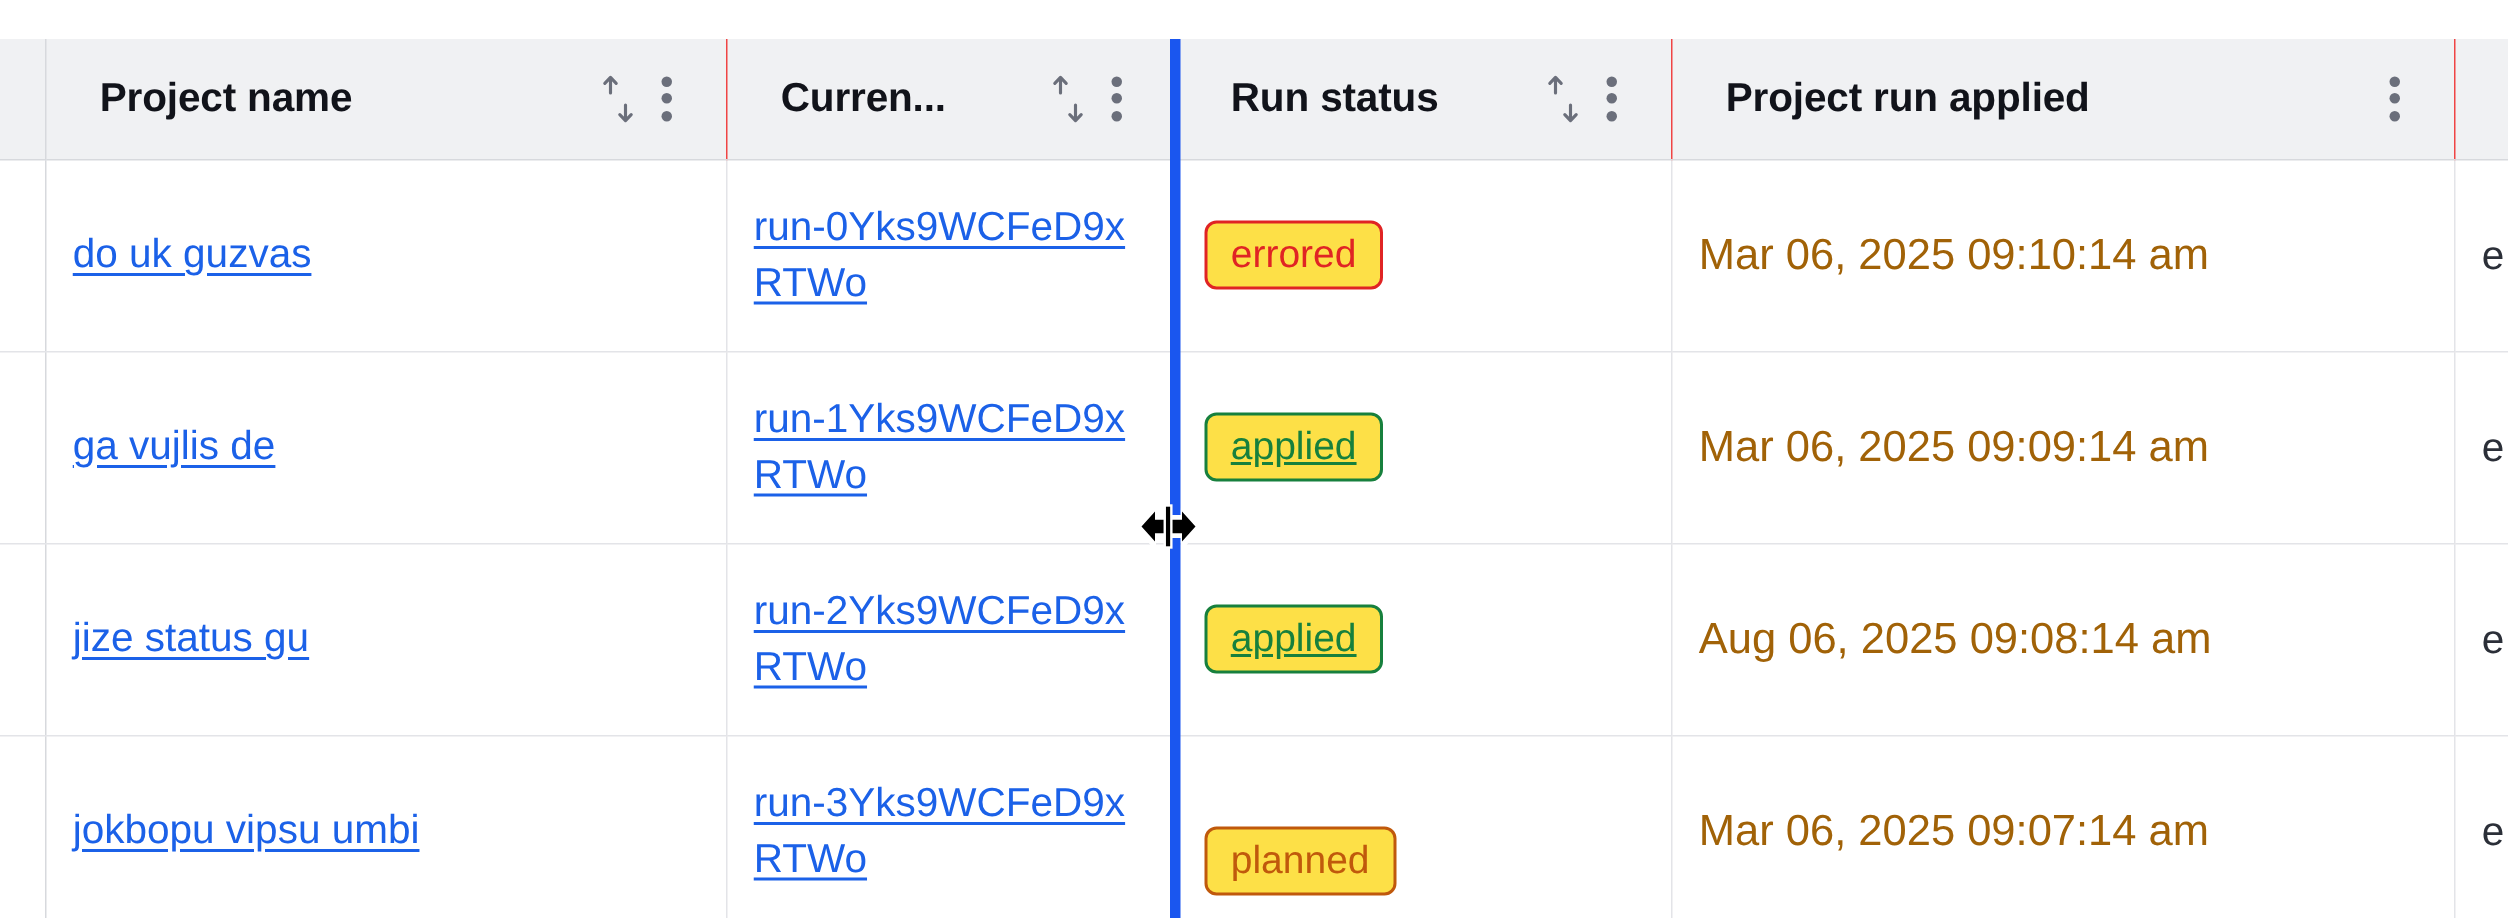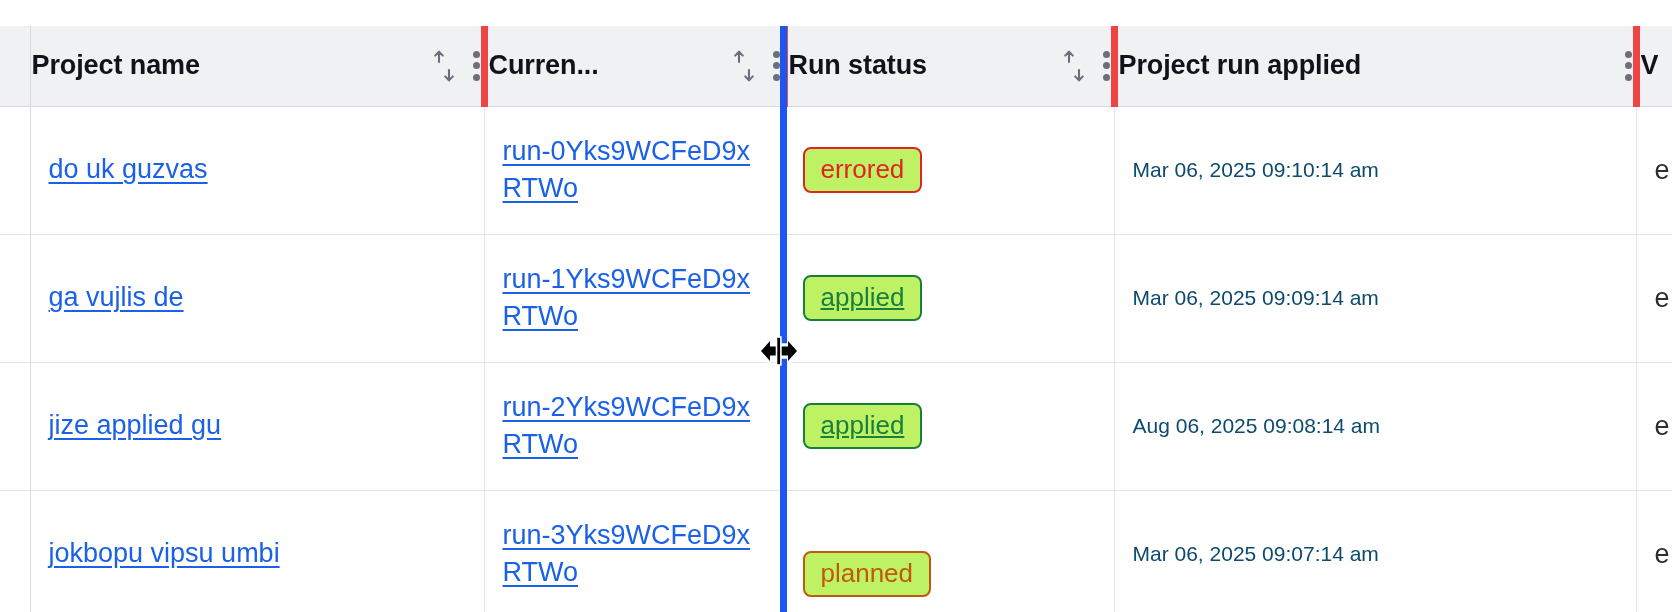--- a/index.html
+++ b/index.html
@@ -21,23 +21,23 @@
   table.grid{
     border-collapse:collapse;
     table-layout:fixed;
     width:1760px;
   }
 
   
   thead th{
     background:#f0f1f3;
     border-bottom:1px solid #d7d9dd;
-    border-right:7px solid #ef4444;
+    border-right:1px solid #ef4444;
     height:80px;
-    padding:0 1px;
+    padding:0 36px;
     vertical-align:middle;
     box-sizing:border-box;
   }
   th.gutter, td.gutter{
     width:30px;padding:0;
     border-right:1px solid #d7d9dd;
   }
   .th-inner{
     display:flex;align-items:center;
     justify-content:space-between;
@@ -83,34 +83,34 @@
   a.cell-link{
     color:#1b61e8;
     text-decoration:underline;
     text-underline-offset:4px;
     font-size:27px;
     line-height:1.38;
     word-break:break-all;
     cursor:pointer;
   }
   .date-cell{
-    font-size:21px;
-    color:#0c4a6e;
+    font-size:29px;
+    color:#a16207;
     white-space:nowrap;
   }
 
   
   .badge{
     display:inline-block;
     border:2px solid currentColor;
     border-radius:8px;
     padding:6px 16px 8px;
     font-size:26px;
     line-height:1.1;
-    background:#bef264;
+    background:#fde047;
   }
   .badge.errored{color:#e02424;}
   .badge.applied{color:#17803d;text-decoration:underline;}
   .badge.planned{color:#c0590c;margin-top:40px;}
 
   
   col.c-gutter{width:30px;}
   col.c-project{width:454px;}
   col.c-run{width:300px;}
   col.c-status{width:330px;}
@@ -268,21 +268,21 @@
         <td>
           <span class="badge applied">applied</span>
         </td>
         <td class="date-cell">Mar 06, 2025 09:09:14 am</td>
         <td>e</td>
       </tr>
 
       <tr>
         <td class="gutter"></td>
         <td>
-          <a class="cell-link">jize applied gu</a>
+          <a class="cell-link">jize status gu</a>
         </td>
         <td>
           <a class="cell-link">run-2Yks9WCFeD9xRTWo</a>
         </td>
         <td>
           <span class="badge applied">applied</span>
         </td>
         <td class="date-cell">Aug 06, 2025 09:08:14 am</td>
         <td>e</td>
       </tr>

